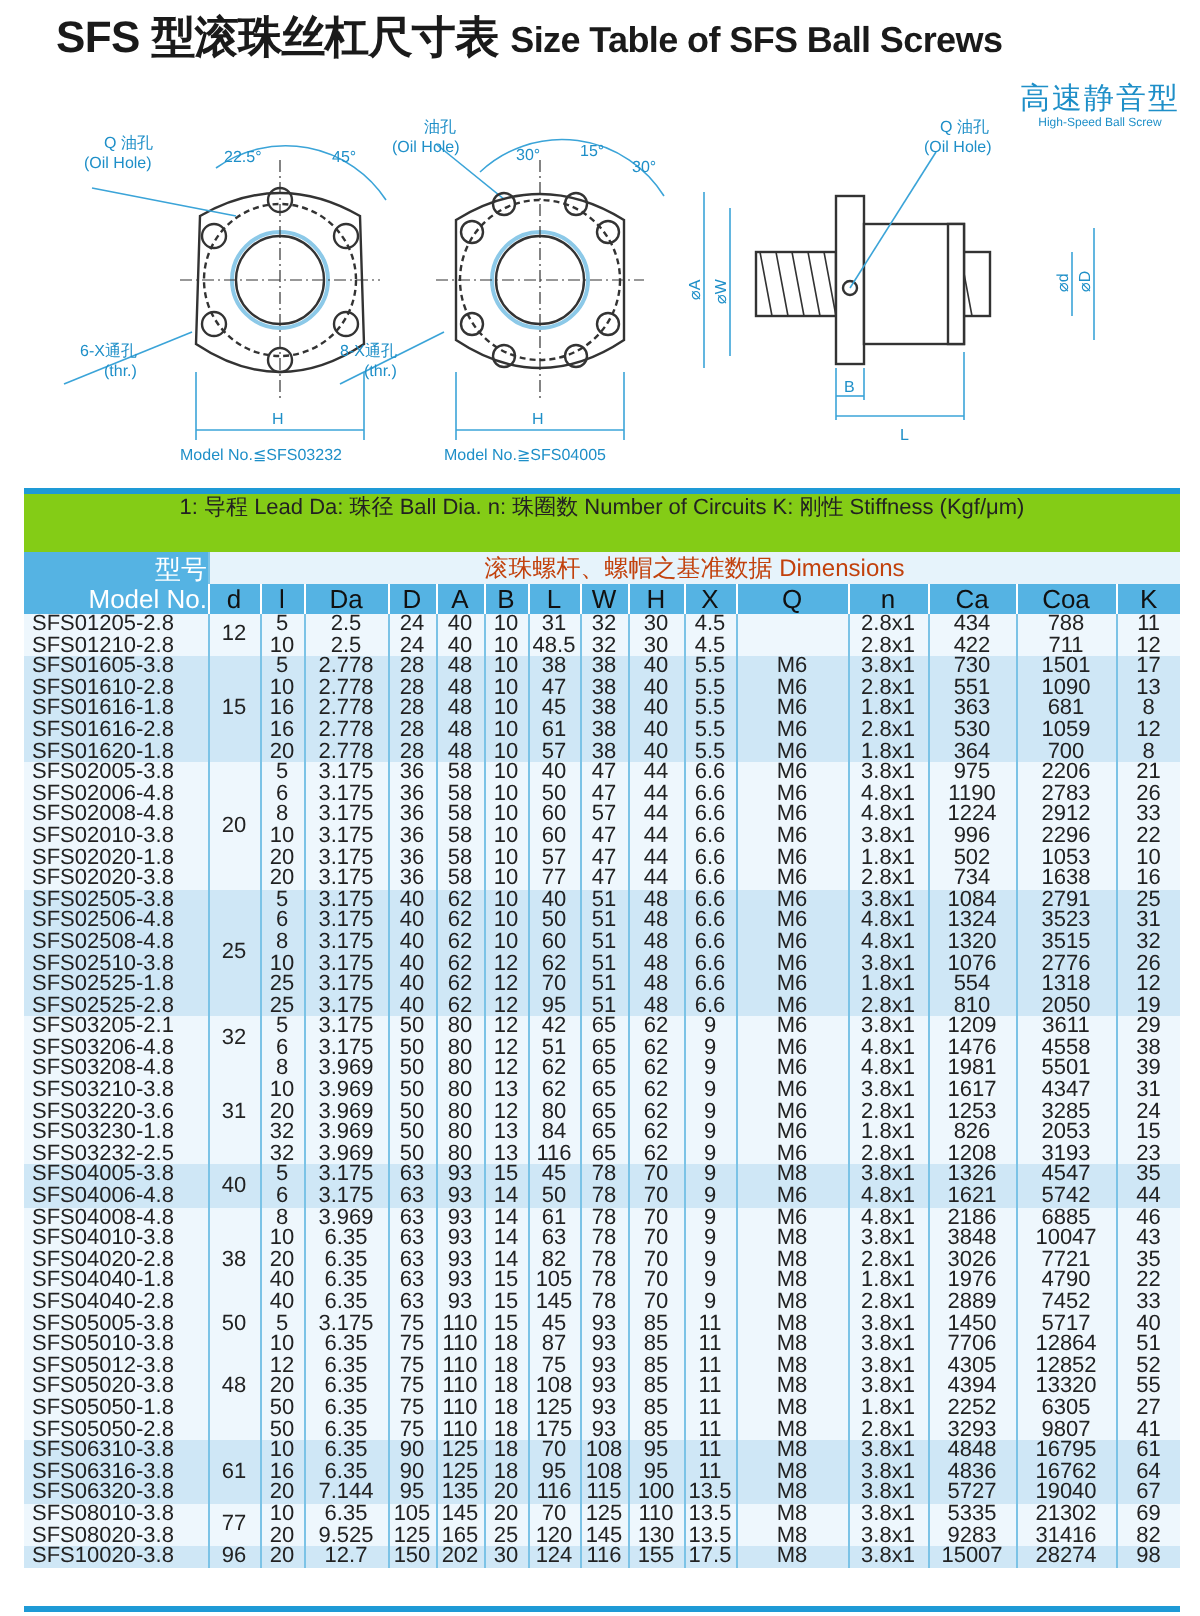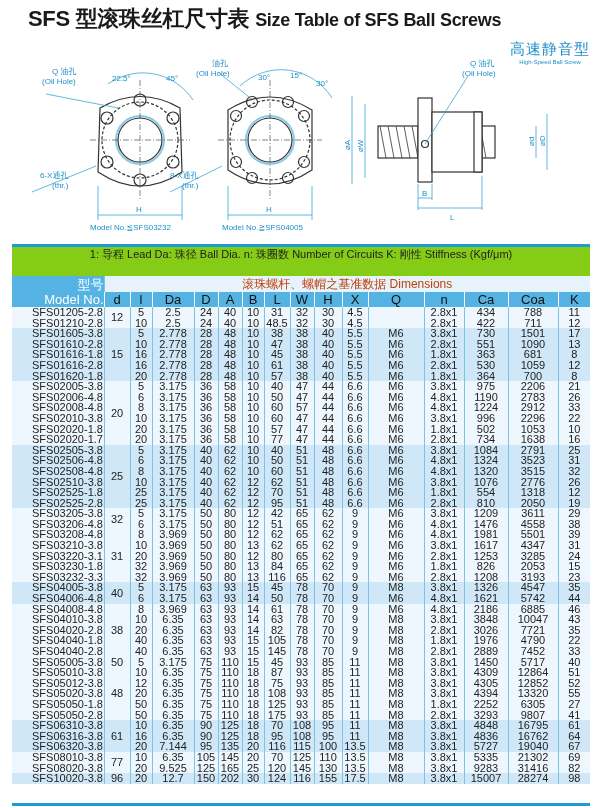--- a/index.html
+++ b/index.html
@@ -12,21 +12,21 @@
   .diagram{position:absolute;left:0;top:56px;width:600px;height:176px;}
   .unit{position:absolute;right:12px;top:228px;font-size:12px;color:#222;margin-top:20px;}
   .topline{position:absolute;left:12px;top:244px;width:578px;height:3px;background:#1e9ad6;}
   .legend{position:absolute;left:12px;top:247px;width:578px;height:28px;background:#84cc16;font-size:11px;line-height:13px;text-align:center;padding-top:1px;color:#222;}
   table{position:absolute;left:12px;top:276px;width:578px;border-collapse:collapse;font-size:11px;table-layout:fixed;}
   td,th{padding:0;text-align:center;line-height:10.6px;height:10.6px;border-left:1px solid #7cc3e6;white-space:nowrap;}
   th{font-weight:normal;}
   .hdr-model{background:#55b3e3;color:#fff;font-size:13px;line-height:15px;border-left:none;text-align:right;}
   .hdr-dim{background:#e6f3fb;font-size:12px;height:16px;line-height:16px;color:#c2410c;}
   .hdr-col{background:#55b3e3;color:#111;font-size:13px;height:15px;line-height:15px;border-left:1px solid #fff;}
-  td.model{text-align:left;padding-left:20px;border-left:none;}
+  td.model{text-align:left;padding-left:4px;border-left:none;}
   tr.gA td{background:#eef7fd;}
   tr.gB td{background:#cfe7f6;}
   td.grp{background:inherit;}
   .bottomline{position:absolute;left:12px;top:803px;width:578px;height:3px;background:#1e9ad6;}
 </style>
 </head>
 <body>
 
 <div class="title">
   <span>SFS 型滚珠丝杠尺寸表</span>
@@ -389,21 +389,21 @@
         <td>47</td>
         <td>44</td>
         <td>6.6</td>
         <td>M6</td>
         <td>1.8x1</td>
         <td>502</td>
         <td>1053</td>
         <td>10</td>
       </tr>
       <tr class="gA">
-        <td class="model">SFS02020-1.7</td>
+        <td class="model">SFS02020-3.8</td>
         <td>20</td>
         <td>3.175</td>
         <td>36</td>
         <td>58</td>
         <td>10</td>
         <td>77</td>
         <td>47</td>
         <td>44</td>
         <td>6.6</td>
         <td>M6</td>
@@ -509,21 +509,21 @@
         <td>51</td>
         <td>48</td>
         <td>6.6</td>
         <td>M6</td>
         <td>2.8x1</td>
         <td>810</td>
         <td>2050</td>
         <td>19</td>
       </tr>
       <tr class="gA">
-        <td class="model">SFS03205-3.8</td>
+        <td class="model">SFS03205-2.1</td>
         <td rowspan="2" class="grp">32</td>
         <td>5</td>
         <td>3.175</td>
         <td>50</td>
         <td>80</td>
         <td>12</td>
         <td>42</td>
         <td>65</td>
         <td>62</td>
         <td>9</td>
@@ -579,21 +579,21 @@
         <td>65</td>
         <td>62</td>
         <td>9</td>
         <td>M6</td>
         <td>3.8x1</td>
         <td>1617</td>
         <td>4347</td>
         <td>31</td>
       </tr>
       <tr class="gA">
-        <td class="model">SFS03220-3.1</td>
+        <td class="model">SFS03220-3.6</td>
         <td>20</td>
         <td>3.969</td>
         <td>50</td>
         <td>80</td>
         <td>12</td>
         <td>80</td>
         <td>65</td>
         <td>62</td>
         <td>9</td>
         <td>M6</td>
@@ -613,21 +613,21 @@
         <td>65</td>
         <td>62</td>
         <td>9</td>
         <td>M6</td>
         <td>1.8x1</td>
         <td>826</td>
         <td>2053</td>
         <td>15</td>
       </tr>
       <tr class="gA">
-        <td class="model">SFS03232-3.3</td>
+        <td class="model">SFS03232-2.5</td>
         <td>32</td>
         <td>3.969</td>
         <td>50</td>
         <td>80</td>
         <td>13</td>
         <td>116</td>
         <td>65</td>
         <td>62</td>
         <td>9</td>
         <td>M6</td>
@@ -782,21 +782,21 @@
         <td>6.35</td>
         <td>75</td>
         <td>110</td>
         <td>18</td>
         <td>87</td>
         <td>93</td>
         <td>85</td>
         <td>11</td>
         <td>M8</td>
         <td>3.8x1</td>
-        <td>4309</td>
+        <td>7706</td>
         <td>12864</td>
         <td>51</td>
       </tr>
       <tr class="gA">
         <td class="model">SFS05012-3.8</td>
         <td>12</td>
         <td>6.35</td>
         <td>75</td>
         <td>110</td>
         <td>18</td>

